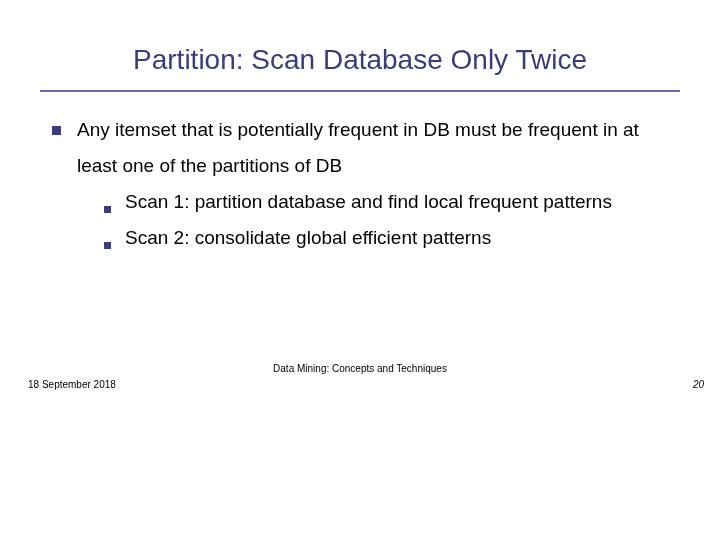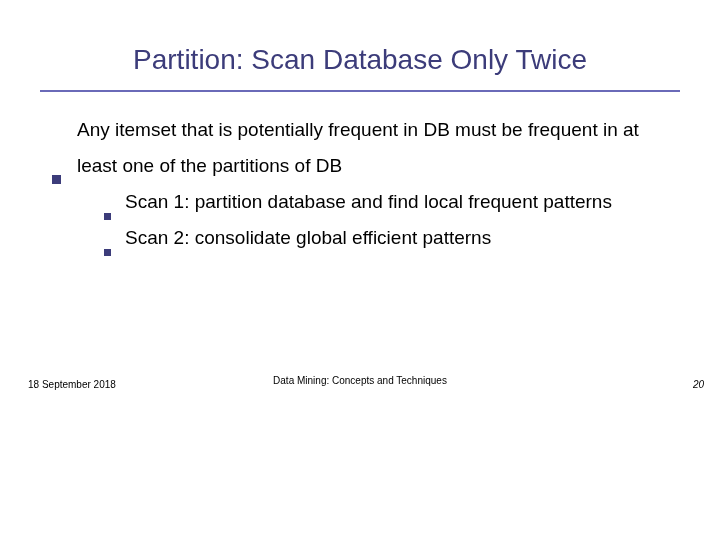--- a/index.html
+++ b/index.html
@@ -33,25 +33,25 @@
     margin: 0 40px 0 40px;
   }
   .content {
     padding: 20px 52px 0 52px;
     font-size: 19px;
     line-height: 1.9;
     color: #000;
   }
   .bullet-l1 {
     display: flex;
-    align-items: flex-end;
+    align-items: flex-start;
   }
   .bullet-l2 {
     display: flex;
-    align-items: flex-end;
+    align-items: center;
     padding-left: 52px;
   }
   .sq {
     display: inline-block;
     width: 9px;
     height: 9px;
     background: #3c3c7a;
     flex: 0 0 9px;
     margin-top: 14px;
     margin-right: 16px;
@@ -82,21 +82,21 @@
   }
   .footer-left {
     position: absolute;
     left: 28px;
     bottom: 0;
   }
   .footer-center {
     position: absolute;
     width: 100%;
     text-align: center;
-    bottom: 4px;
+    bottom: 16px;
   }
   .footer-right {
     position: absolute;
     right: 16px;
     bottom: 0;
     font-style: italic;
   }
 </style>
 </head>
 <body>

